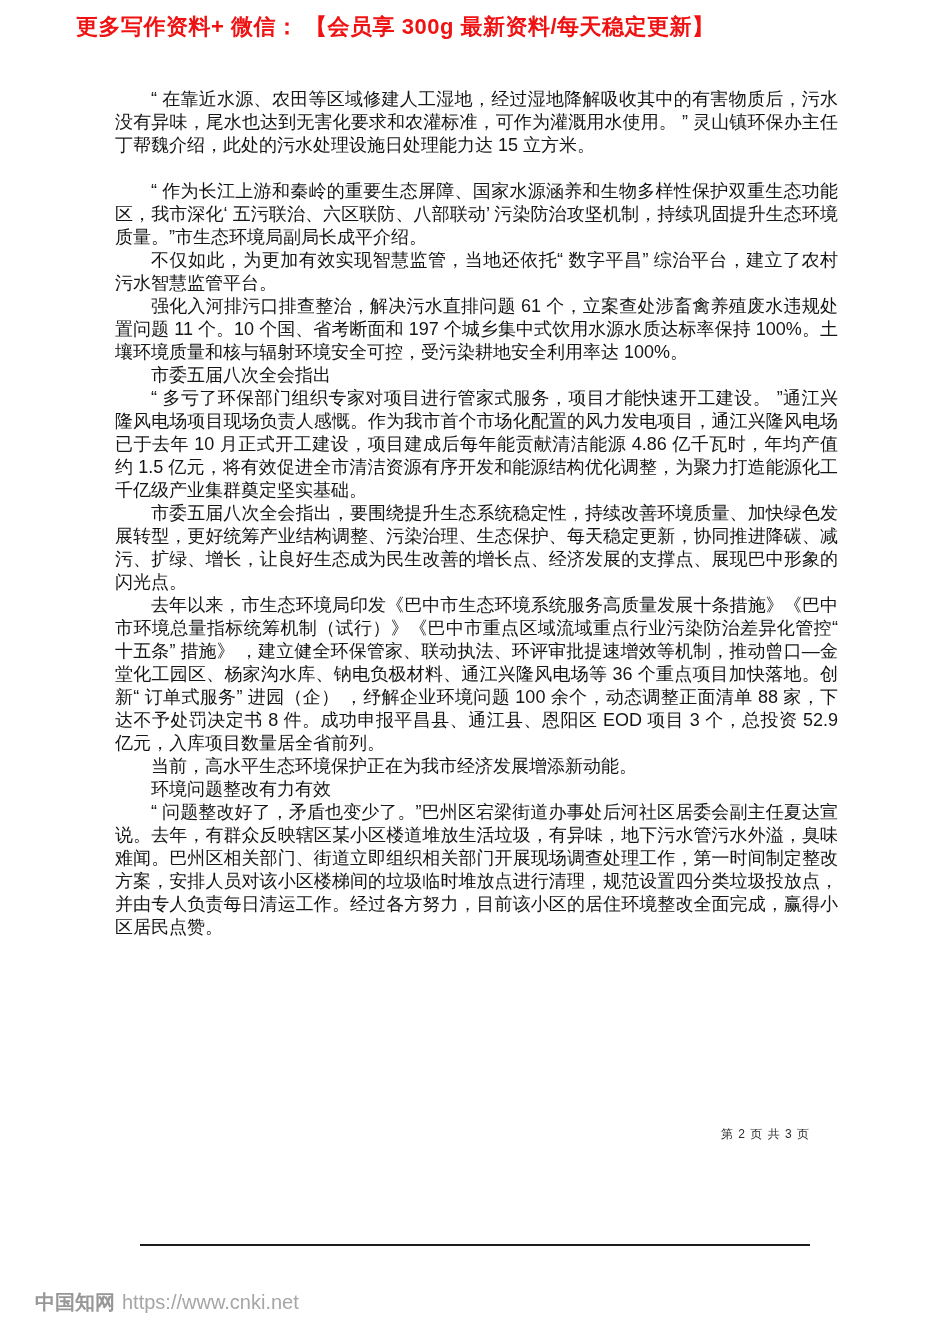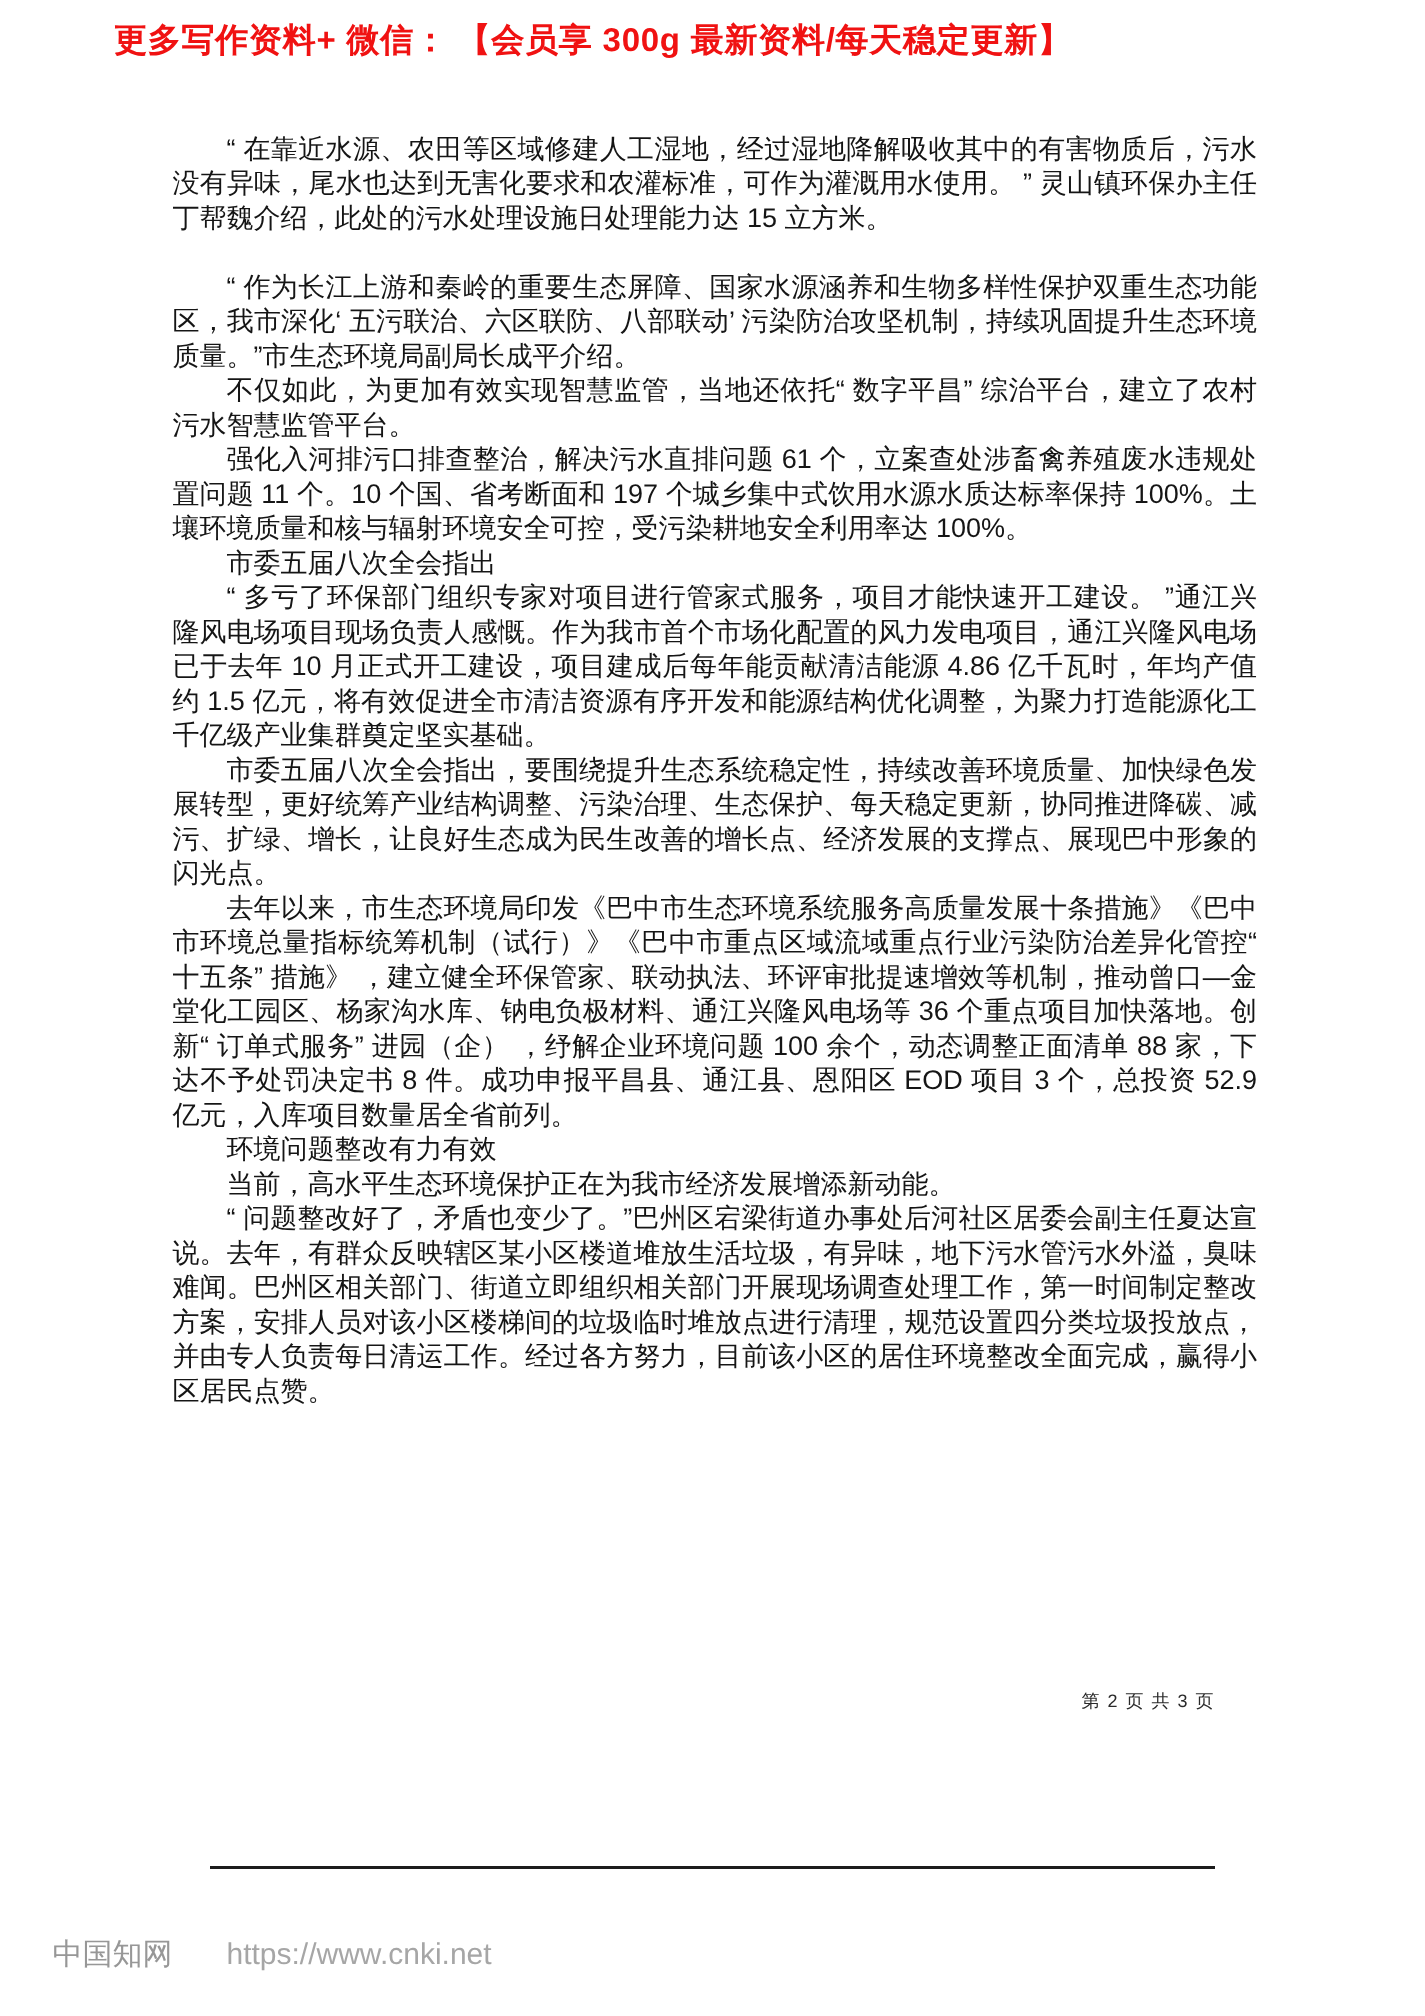--- a/index.html
+++ b/index.html
@@ -62,48 +62,48 @@
   }
   .footer {
     position: absolute;
     left: 35px;
     top: 1289px;
     font-size: 20px;
     color: #9b9b9b;
     white-space: nowrap;
   }
   .footer .brand {
-    font-weight: 400;
+    font-weight: 700;
     color: #979797;
     margin-top: 35px;
   }
   .footer .url {
-    margin-left: 36px;
+    margin-left: 7px;
     color: #a6a6a6;
     text-decoration: none;
   }
 </style>
 </head>
 <body>
 
 <div class="page">
 
   <div class="promo">更多写作资料+ 微信： 【会员享 300g 最新资料/每天稳定更新】</div>
 
   <div class="content">
     <p class="gap-after">“ 在靠近水源、农田等区域修建人工湿地，经过湿地降解吸收其中的有害物质后，污水没有异味，尾水也达到无害化要求和农灌标准，可作为灌溉用水使用。 ” 灵山镇环保办主任丁帮魏介绍，此处的污水处理设施日处理能力达 15 立方米。</p>
     <p>“ 作为长江上游和秦岭的重要生态屏障、国家水源涵养和生物多样性保护双重生态功能区，我市深化‘ 五污联治、六区联防、八部联动’ 污染防治攻坚机制，持续巩固提升生态环境质量。”市生态环境局副局长成平介绍。</p>
     <p>不仅如此，为更加有效实现智慧监管，当地还依托“ 数字平昌” 综治平台，建立了农村污水智慧监管平台。</p>
     <p>强化入河排污口排查整治，解决污水直排问题 61 个，立案查处涉畜禽养殖废水违规处置问题 11 个。10 个国、省考断面和 197 个城乡集中式饮用水源水质达标率保持 100%。土壤环境质量和核与辐射环境安全可控，受污染耕地安全利用率达 100%。</p>
     <p>市委五届八次全会指出</p>
     <p>“ 多亏了环保部门组织专家对项目进行管家式服务，项目才能快速开工建设。 ”通江兴隆风电场项目现场负责人感慨。作为我市首个市场化配置的风力发电项目，通江兴隆风电场已于去年 10 月正式开工建设，项目建成后每年能贡献清洁能源 4.86 亿千瓦时，年均产值约 1.5 亿元，将有效促进全市清洁资源有序开发和能源结构优化调整，为聚力打造能源化工千亿级产业集群奠定坚实基础。</p>
     <p>市委五届八次全会指出，要围绕提升生态系统稳定性，持续改善环境质量、加快绿色发展转型，更好统筹产业结构调整、污染治理、生态保护、每天稳定更新，协同推进降碳、减污、扩绿、增长，让良好生态成为民生改善的增长点、经济发展的支撑点、展现巴中形象的闪光点。</p>
     <p>去年以来，市生态环境局印发《巴中市生态环境系统服务高质量发展十条措施》《巴中市环境总量指标统筹机制（试行）》《巴中市重点区域流域重点行业污染防治差异化管控“ 十五条” 措施》 ，建立健全环保管家、联动执法、环评审批提速增效等机制，推动曾口—金堂化工园区、杨家沟水库、钠电负极材料、通江兴隆风电场等 36 个重点项目加快落地。创新“ 订单式服务” 进园（企） ，纾解企业环境问题 100 余个，动态调整正面清单 88 家，下达不予处罚决定书 8 件。成功申报平昌县、通江县、恩阳区 EOD 项目 3 个，总投资 52.9 亿元，入库项目数量居全省前列。</p>
+    <p>当前，高水平生态环境保护正在为我市经济发展增添新动能。</p>
     <p>环境问题整改有力有效</p>
-    <p>当前，高水平生态环境保护正在为我市经济发展增添新动能。</p>
     <p>“ 问题整改好了，矛盾也变少了。”巴州区宕梁街道办事处后河社区居委会副主任夏达宣说。去年，有群众反映辖区某小区楼道堆放生活垃圾，有异味，地下污水管污水外溢，臭味难闻。巴州区相关部门、街道立即组织相关部门开展现场调查处理工作，第一时间制定整改方案，安排人员对该小区楼梯间的垃圾临时堆放点进行清理，规范设置四分类垃圾投放点，并由专人负责每日清运工作。经过各方努力，目前该小区的居住环境整改全面完成，赢得小区居民点赞。</p>
   </div>
 
   <div class="pagenum">第 2 页 共 3 页</div>
 
   <div class="rule"></div>
 
   <div class="footer">
     <span class="brand">中国知网</span><span class="url">https://www.cnki.net</span>
   </div>

